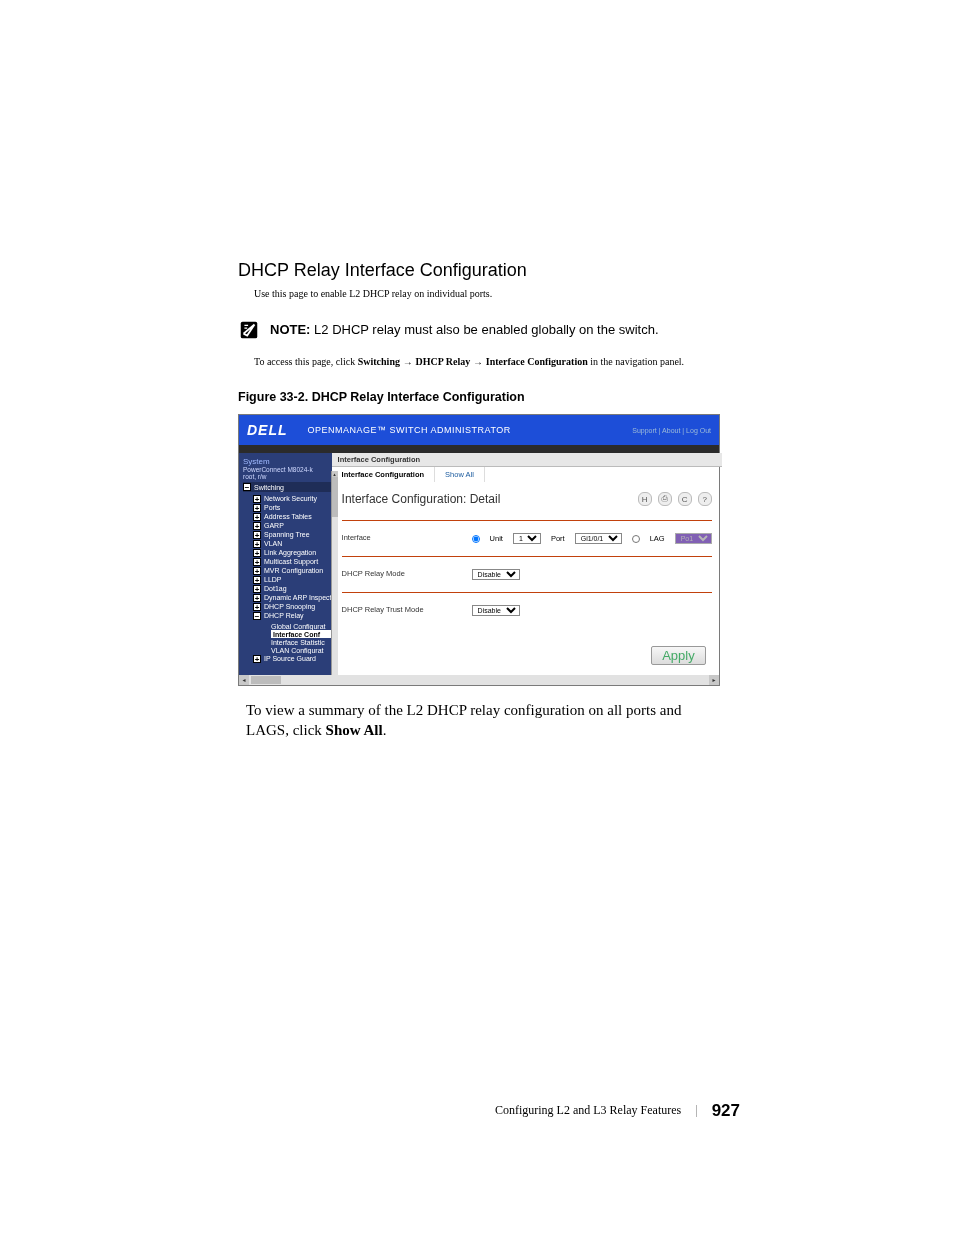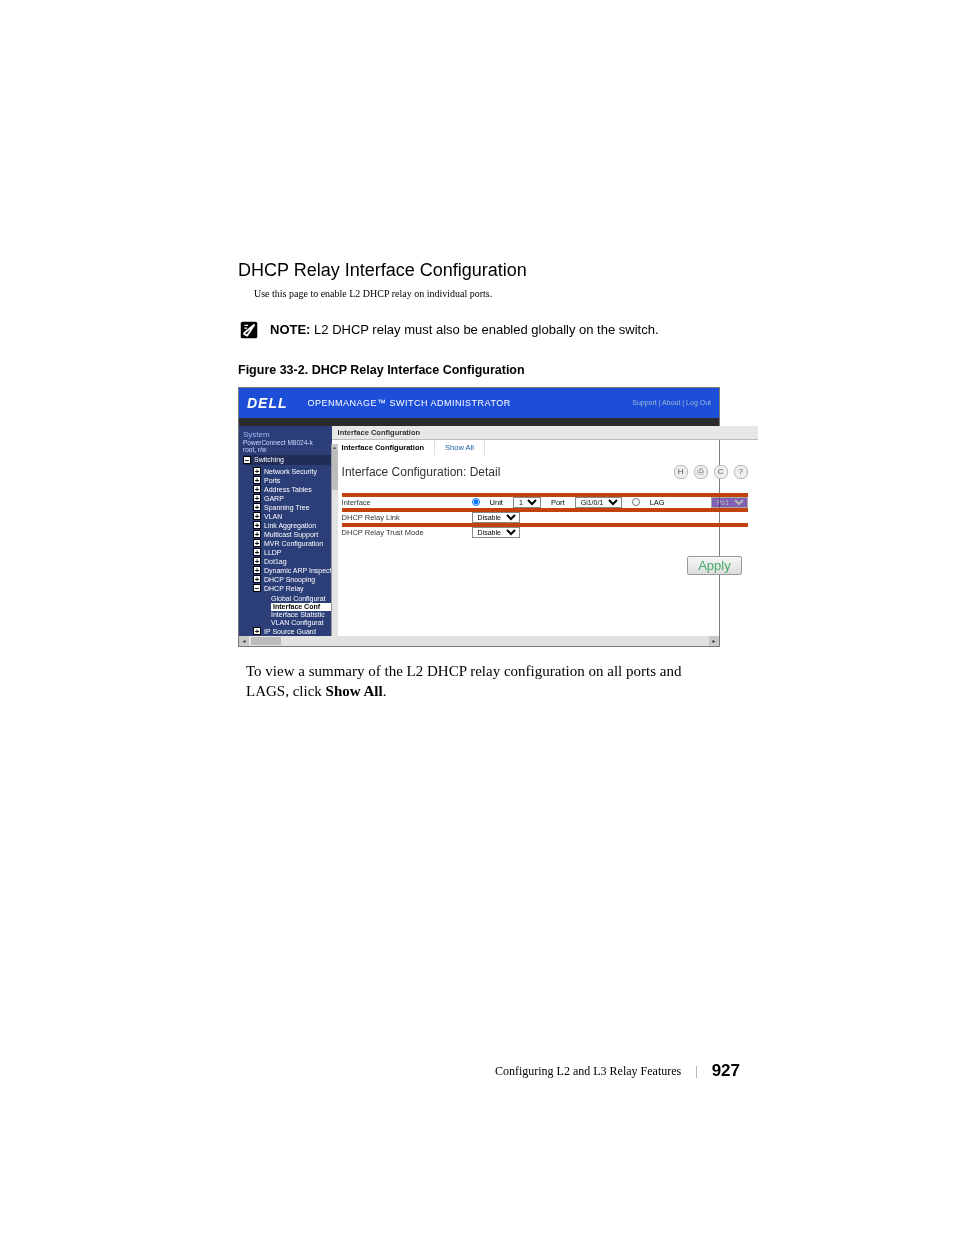--- a/index.html
+++ b/index.html
@@ -236,24 +236,23 @@
     gap: 6px;
   }
   .ss-panel-title .icons span {
     width: 12px; height: 12px; border-radius: 6px;
     background: #eee; border: 1px solid #bbb;
     display: inline-flex; align-items: center; justify-content: center;
     font-size: 8px; color: #555;
   }
   .ss-form-row {
     display: flex;
-    align-items: center;
     font-size: 7.5px;
-    padding: 0 0;
-    border-top: 4px solid #c2410c;
+    padding: 12px 0;
+    border-top: 1px solid #c2410c;
   }
   .ss-form-row:last-of-type {
     border-bottom: 1px solid #ccc;
   }
   .ss-form-row .lbl {
     width: 130px;
     color: #333;
   }
   .ss-form-row .ctrl {
     display: flex;
@@ -323,20 +322,23 @@
     <svg class="note-icon" viewBox="0 0 24 24">
       <rect x="3" y="3" width="18" height="18" rx="2" fill="#000"></rect>
       <path d="M6 16 L18 6 M6 16 L10 18 L18 6" stroke="#fff" stroke-width="2" fill="none"></path>
       <path d="M7 7 L11 7 M7 10 L10 10" stroke="#fff" stroke-width="1.3"></path>
     </svg>
     <span class="note-text">
       <b>NOTE:</b><span> L2 DHCP relay must also be enabled globally on the switch.</span>
     </span>
   </div>
 
+  <p class="body">
+    <span>To access this page, click </span><b>Switching</b><span class="nav-arrow"> → </span><b>DHCP Relay</b><span class="nav-arrow"> → </span><b>Interface Configuration</b><span> in the navigation panel.</span>
+  </p>
 
   <div class="figure-caption">Figure 33-2.    DHCP Relay Interface Configuration</div>
 
   <div class="screenshot">
     <div class="ss-topbar">
       <span class="ss-logo">DELL</span>
       <span class="ss-title">OPENMANAGE™ SWITCH ADMINISTRATOR</span>
       <span class="ss-toplinks">Support  |  About  |  Log Out</span>
     </div>
     <div class="ss-dark-strip"></div>
@@ -446,26 +448,26 @@
           <div class="ss-form-row">
             <span class="lbl">Interface</span>
             <span class="ctrl">
               <input type="radio" checked="" style="">
               <span>Unit</span>
               <select><option>1</option></select>
               <span>Port</span>
               <select><option>Gi1/0/1</option></select>
               <input type="radio" style="">
               <span>LAG</span>
-              <select disabled="" style="background:#4c1d95;color:#999;margin-left:36px;"><option>Po1</option></select>
+              <select disabled="" style="background:#4c1d95;color:#999;"><option>Po1</option></select>
             </span>
           </div>
 
           <div class="ss-form-row">
-            <span class="lbl">DHCP Relay Link</span>
+            <span class="lbl">DHCP Relay Mode</span>
             <span class="ctrl">
               <select><option>Disable</option></select>
             </span>
           </div>
 
           <div class="ss-form-row">
             <span class="lbl">DHCP Relay Trust Mode</span>
             <span class="ctrl">
               <select><option>Disable</option></select>
             </span>

